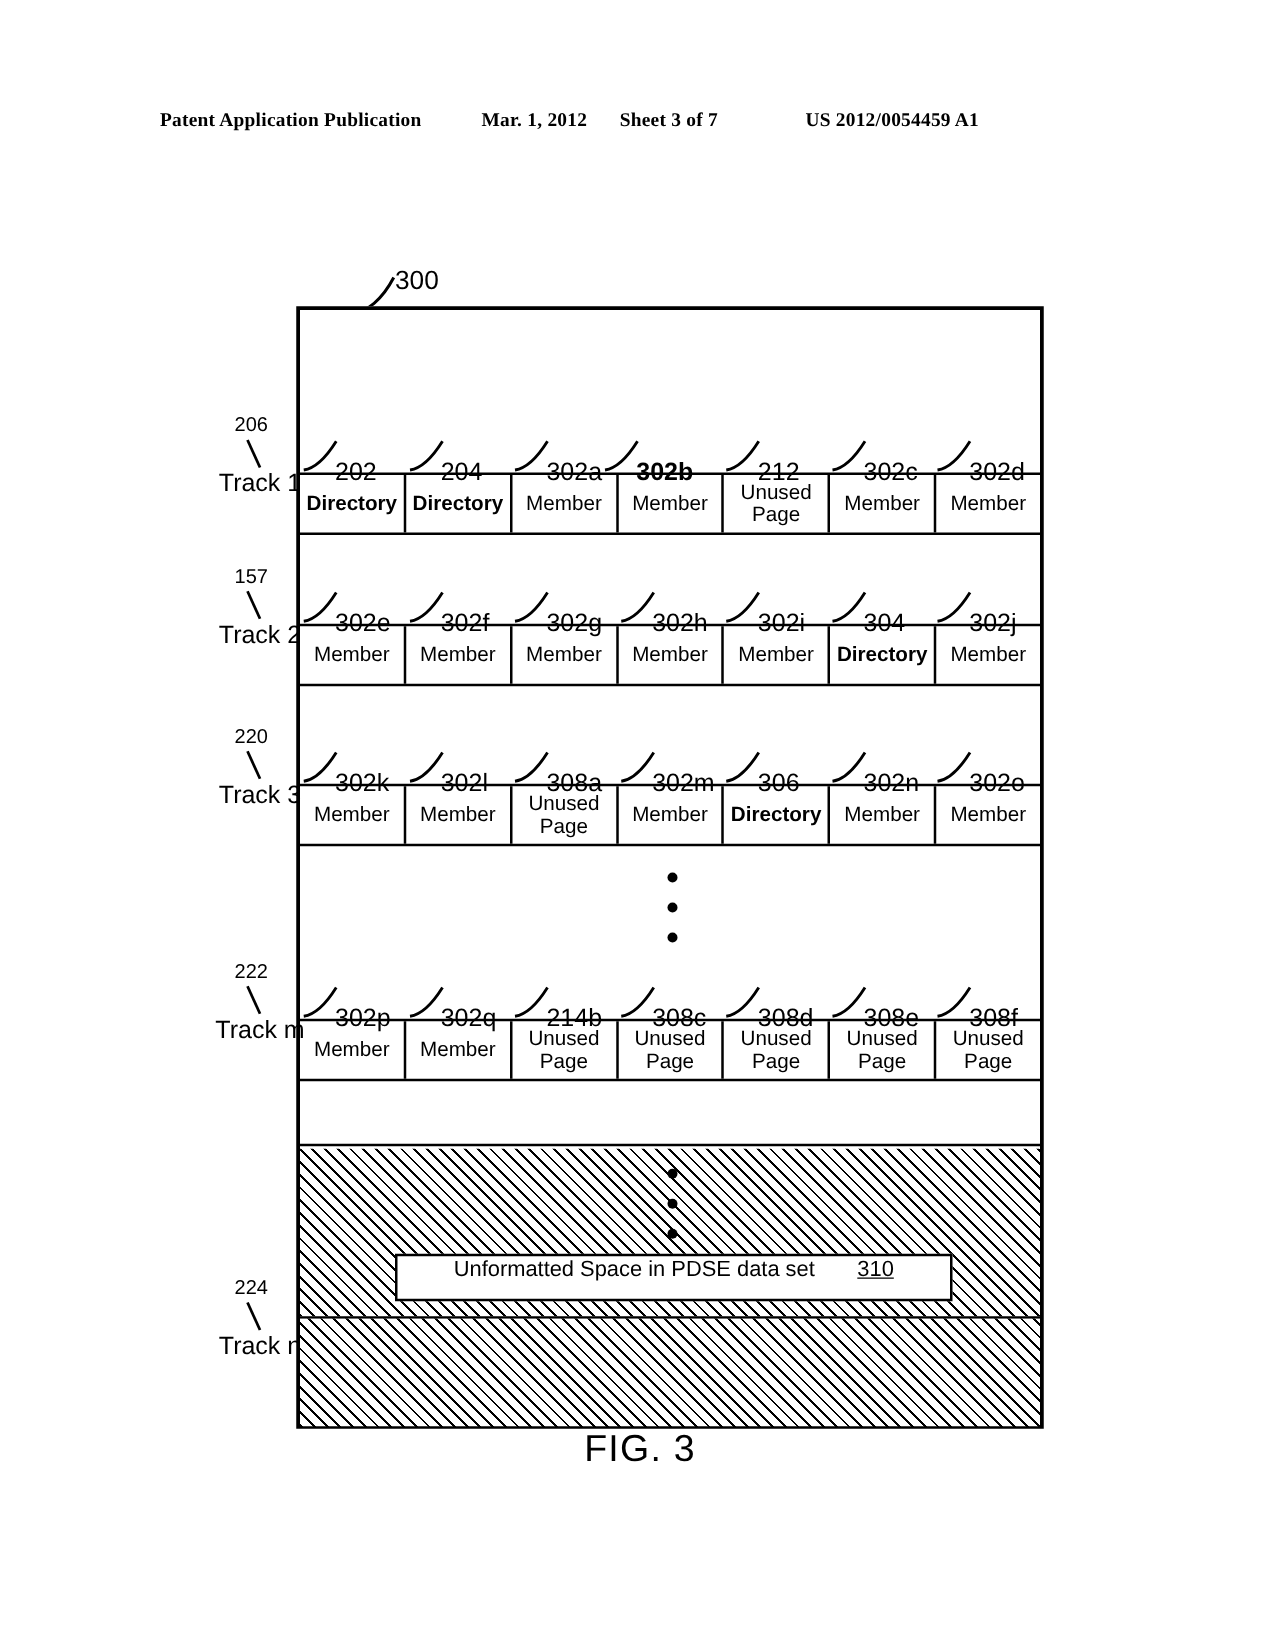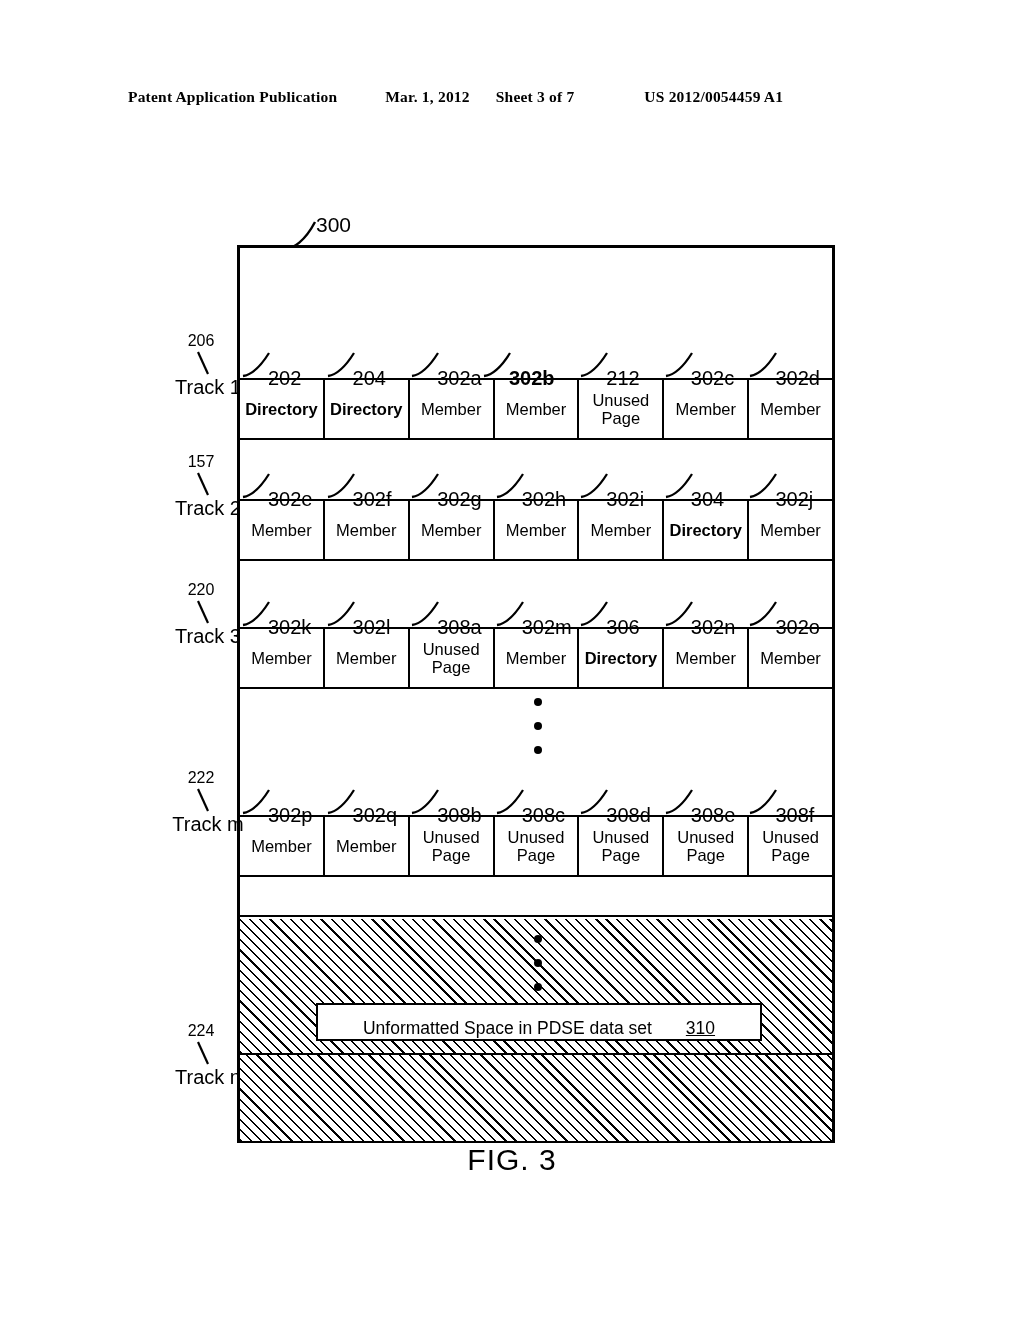--- a/index.html
+++ b/index.html
@@ -99,21 +99,21 @@
   .hook {
     position: absolute;
     left: 1px;
     top: 8px;
   }
 
   .track-row {
     position: absolute;
     left: 0;
     width: 100%;
-    height: 62px;
+    height: 50px;
     border-top: 2px solid #000;
     border-bottom: 2px solid #000;
     display: flex;
     box-sizing: border-box;
     justify-content: space-between;
   }
   .cell {
     flex: 1 1 0;
     border-right: 2px solid #000;
     box-sizing: border-box;
@@ -191,21 +191,21 @@
 
   #unformatted-box {
     position: absolute;
     left: 76px;
     width: 446px;
     height: 38px;
     background: #fff;
     border: 2px solid #000;
     box-sizing: border-box;
     display: flex;
-    align-items: flex-end;
+    align-items: flex-start;
     justify-content: center;
     font-size: 17.5px;
   }
   #unformatted-box .uf-text { white-space: nowrap; }
   #unformatted-box .uf-num {
     margin-left: 34px;
     text-decoration: underline;
     white-space: nowrap;
   }
 
@@ -420,21 +420,21 @@
       <div class="label-cell" style="left: 84.5714px; width: 84.5714px;">
         <svg class="hook" width="34" height="28" viewBox="0 0 34 28">
           <path d="M2 26 C 9 25, 18 19, 28 3" stroke="#000" stroke-width="2.3" fill="none"></path>
         </svg>
         <span class="num">302q</span>
       </div>
       <div class="label-cell" style="left: 169.143px; width: 84.5714px;">
         <svg class="hook" width="34" height="28" viewBox="0 0 34 28">
           <path d="M2 26 C 9 25, 18 19, 28 3" stroke="#000" stroke-width="2.3" fill="none"></path>
         </svg>
-        <span class="num">308b</span>
+        <span class="num">214b</span>
       </div>
       <div class="label-cell" style="left: 253.714px; width: 84.5714px;">
         <svg class="hook" width="34" height="28" viewBox="0 0 34 28">
           <path d="M2 26 C 9 25, 18 19, 28 3" stroke="#000" stroke-width="2.3" fill="none"></path>
         </svg>
         <span class="num">308c</span>
       </div>
       <div class="label-cell" style="left: 338.286px; width: 84.5714px;">
         <svg class="hook" width="34" height="28" viewBox="0 0 34 28">
           <path d="M2 26 C 9 25, 18 19, 28 3" stroke="#000" stroke-width="2.3" fill="none"></path>

